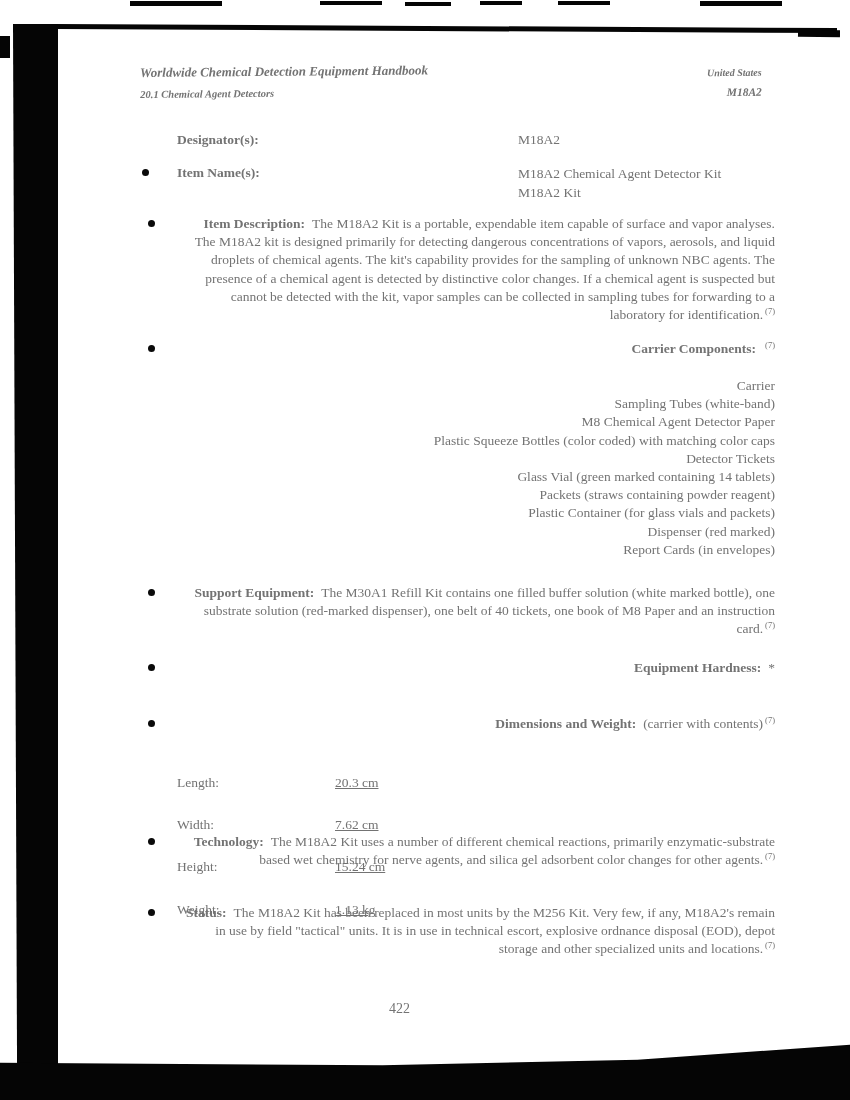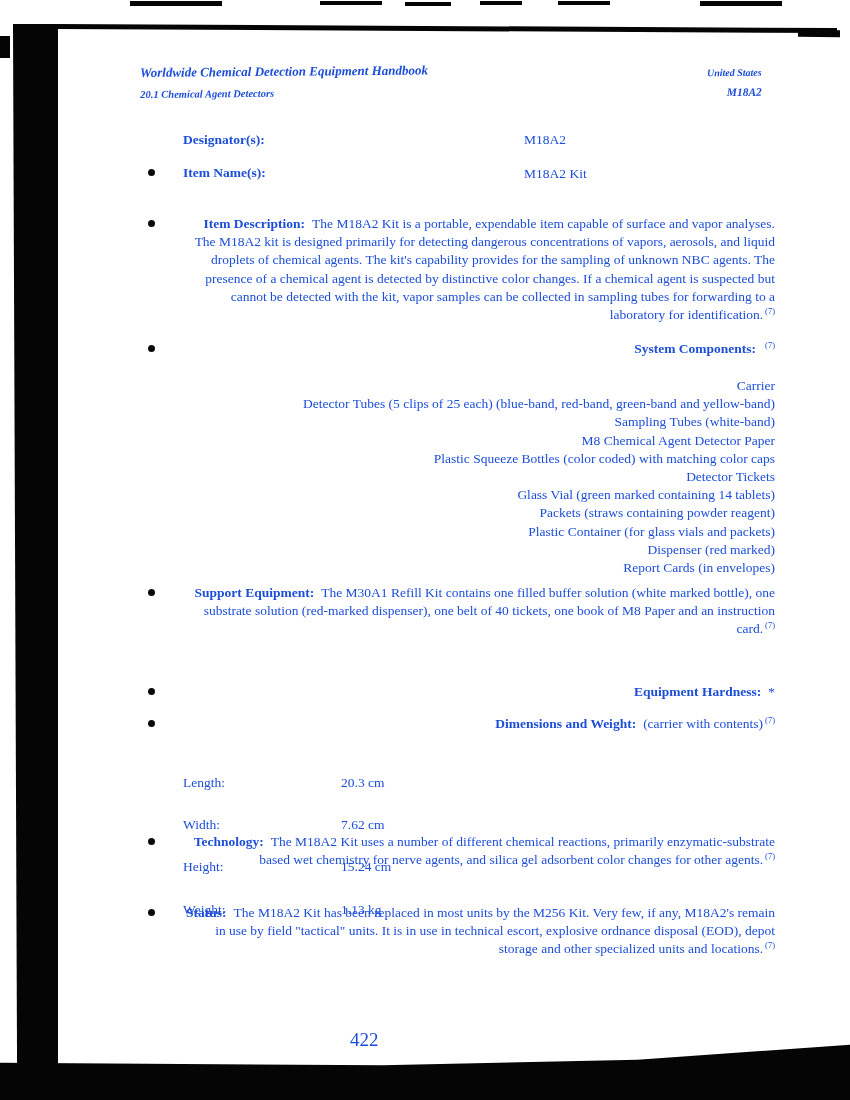--- a/index.html
+++ b/index.html
@@ -7,21 +7,21 @@
     padding: 0;
     background: #ffffff;
   }
   #page {
     position: relative;
     width: 850px;
     height: 1100px;
     background: #ffffff;
     overflow: hidden;
     font-family: "Liberation Serif", serif;
-    color: #1d4ed8;
+    color: #737373;
   }
   
   .art { position: absolute; background: #050505; }
   #art-top-rule { left: 55px; top: 24px; width: 782px; height: 5px; transform: rotate(0.3deg); transform-origin: left center; }
   #art-top-rule-blob { left: 798px; top: 30px; width: 42px; height: 7px; transform: rotate(0.6deg); }
   #art-left-bar { left: 13px; top: 24px; width: 45px; height: 1041px; clip-path: polygon(0 0, 100% 0, 100% 100%, 9% 100%); }
   #art-left-notch { left: 0px; top: 36px; width: 10px; height: 22px; }
   #art-bottom-band { left: 0px; top: 1040px; width: 850px; height: 60px;
     clip-path: polygon(0% 38%, 45% 42%, 75% 33%, 100% 8%, 100% 100%, 0% 100%); }
   .topdash { position: absolute; background: #050505; top: 1px; height: 5px; }
@@ -35,32 +35,32 @@
   
   #content { position: absolute; inset: 0; font-size: 13.5px; line-height: 18.2px; }
 
   .hdr-left { position: absolute; left: 140px; top: 64px; transform: rotate(-0.5deg); transform-origin: left top; }
   .hdr-title { font-weight: bold; font-style: italic; font-size: 13px; white-space: nowrap; }
   .hdr-sub { font-weight: bold; font-style: italic; font-size: 10.5px; margin-top: 4px; white-space: nowrap; }
   .hdr-right { position: absolute; right: 88px; top: 64px; text-align: right; transform: rotate(-0.4deg); }
   .hdr-country { font-weight: bold; font-style: italic; font-size: 10px; }
   .hdr-model { font-weight: bold; font-style: italic; font-size: 11.5px; margin-top: 1px; }
 
-  .row { position: absolute; left: 183px; }
+  .row { position: absolute; left: 177px; text-decoration: underline; }
   .para { position: absolute; left: 183px; width: 592px; text-align: right; }
   .lbl { font-weight: bold; margin-right: 7px; }
   .ref { font-size: 8.5px; vertical-align: super; line-height: 0; margin-left: 2px; }
   .bullet { position: absolute; left: -35px; top: 5px; width: 7px; height: 7px; border-radius: 50%; background: #0a0a0a; }
   .k { display: inline-block; width: 158px; font-weight: bold; }
   .kv-plain .k { font-weight: bold; }
   .val-block div { line-height: 19px; }
   .vcol { position: absolute; left: 341px; top: 0; white-space: nowrap; }
   .dimrow .k { font-weight: normal; margin-top: 24px; }
   .complist div { white-space: nowrap; }
-  #page-num { position: absolute; left: 350px; top: 1031px; width: 60px; text-align: left; font-size: 19px; }
+  #page-num { position: absolute; left: 350px; top: 1000px; width: 60px; text-align: right; font-size: 14px; }
 </style>
 </head>
 <body>
 
 <div id="page">
 
   <div class="topdash" id="dash1"></div>
   <div class="topdash" id="dash2"></div>
   <div class="topdash" id="dash3"></div>
   <div class="topdash" id="dash4"></div>
@@ -85,53 +85,53 @@
 
     <div class="row kv-plain" style="top:131px">
       <span class="k">Designator(s):</span>
       <span class="vcol">M18A2</span>
     </div>
 
     <div class="row kv-plain" style="top:164px">
       <span class="bullet"></span>
       <span class="k">Item Name(s):</span>
       <span class="vcol val-block">
+        <div>M18A2 Chemical Agent Detector Kit</div>
         <div>M18A2 Kit</div>
       </span>
     </div>
 
     <div class="para" style="top:215px">
       <span class="bullet"></span>
       <span class="lbl">Item Description:</span><span>The M18A2 Kit is a portable, expendable item capable of surface and vapor analyses.  The M18A2 kit is designed primarily for detecting dangerous concentrations of vapors, aerosols, and liquid droplets of chemical agents.  The kit's capability provides for the sampling of unknown NBC agents.  The presence of a chemical agent is detected by distinctive color changes.  If a chemical agent is suspected but cannot be detected with the kit, vapor samples can be collected in sampling tubes for forwarding to a laboratory for identification.</span><sup class="ref">(7)</sup>
     </div>
 
     <div class="para" style="top:340px">
       <span class="bullet"></span>
-      <span class="lbl">System Components:</span><sup class="ref">(7)</sup>
+      <span class="lbl">Carrier Components:</span><sup class="ref">(7)</sup>
     </div>
     <div class="para complist" style="top:377px">
       <div>Carrier</div>
-      <div>Detector Tubes (5 clips of 25 each) (blue-band, red-band, green-band and yellow-band)</div>
       <div>Sampling Tubes (white-band)</div>
       <div>M8 Chemical Agent Detector Paper</div>
       <div>Plastic Squeeze Bottles (color coded) with matching color caps</div>
       <div>Detector Tickets</div>
       <div>Glass Vial (green marked containing 14 tablets)</div>
       <div>Packets (straws containing powder reagent)</div>
       <div>Plastic Container (for glass vials and packets)</div>
       <div>Dispenser (red marked)</div>
       <div>Report Cards (in envelopes)</div>
     </div>
 
     <div class="para" style="top:584px">
       <span class="bullet"></span>
       <span class="lbl">Support Equipment:</span><span>The M30A1 Refill Kit contains one filled buffer solution (white marked bottle), one substrate solution (red-marked dispenser), one belt of 40 tickets, one book of M8 Paper and an instruction card.</span><sup class="ref">(7)</sup>
     </div>
 
-    <div class="para" style="top:683px">
+    <div class="para" style="top:659px">
       <span class="bullet"></span>
       <span class="lbl">Equipment Hardness:</span><span>*</span>
     </div>
 
     <div class="para" style="top:715px">
       <span class="bullet"></span>
       <span class="lbl">Dimensions and Weight:</span><span>(carrier with contents)</span><sup class="ref">(7)</sup>
     </div>
 
     <div class="row dimrow" style="top:750px">

